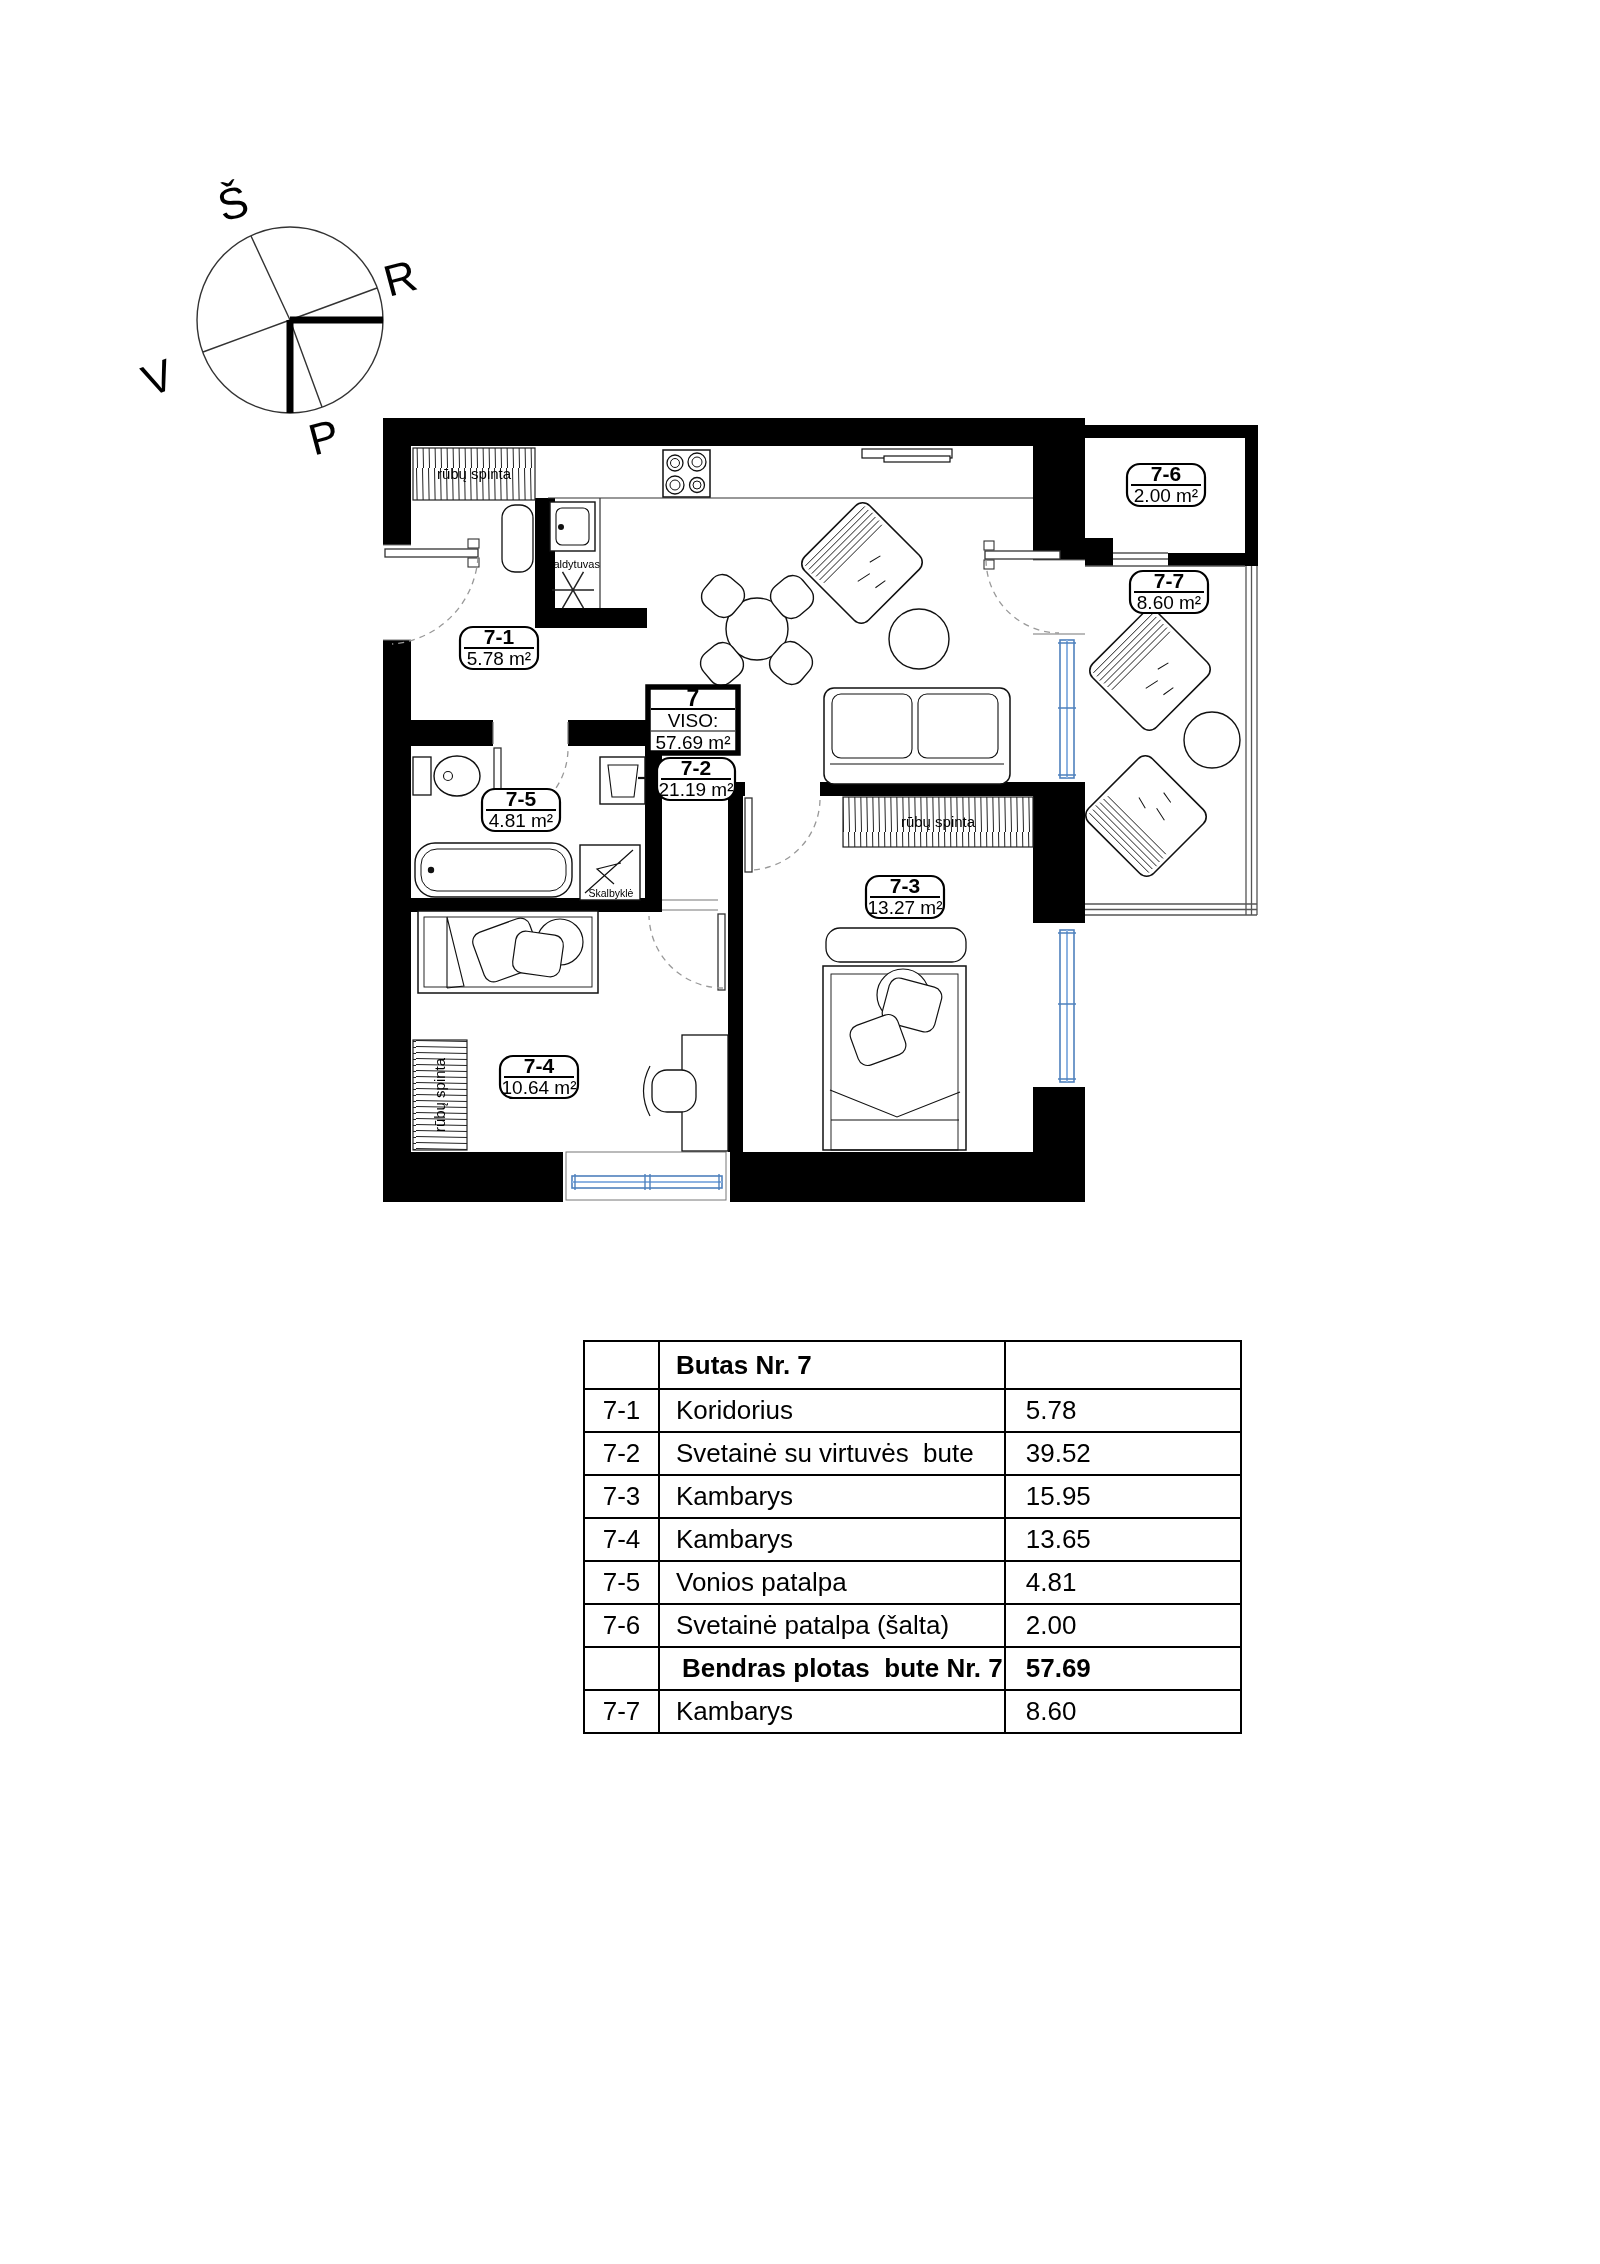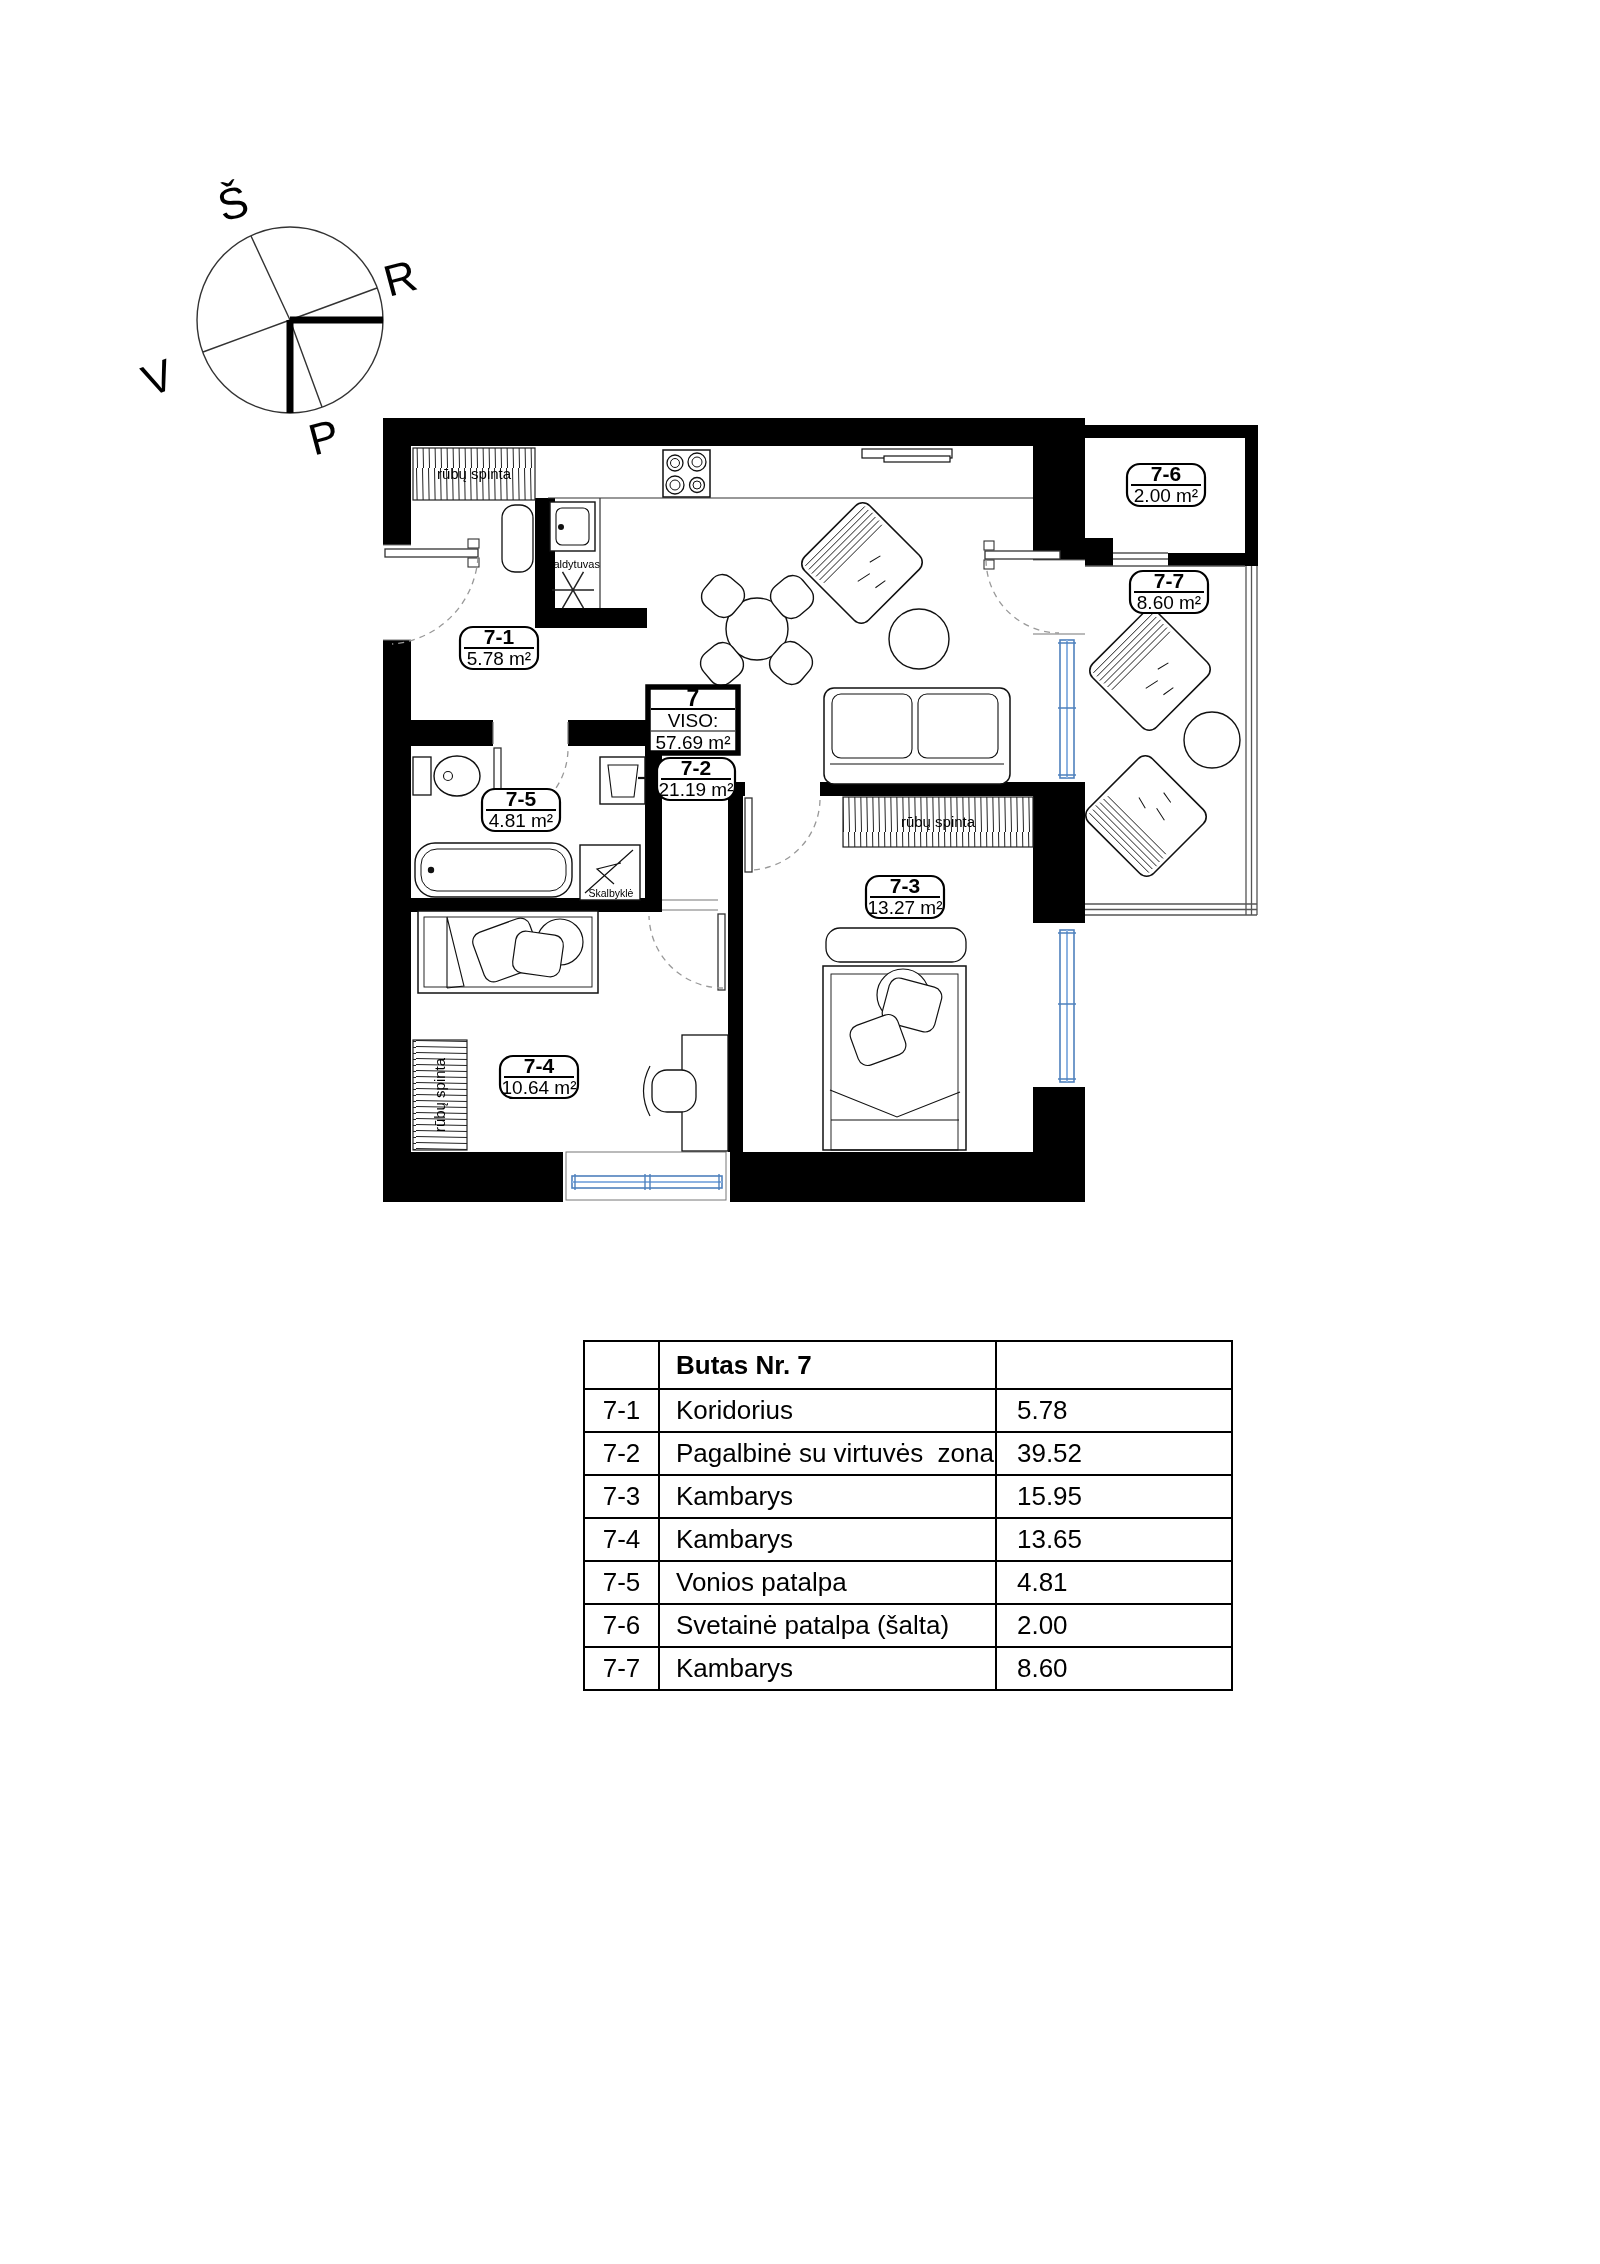--- a/index.html
+++ b/index.html
@@ -324,21 +324,21 @@
       <td class="c2 bold">Butas Nr. 7</td>
       <td class="c3"></td>
     </tr>
     <tr>
       <td class="c1">7-1</td>
       <td class="c2">Koridorius</td>
       <td class="c3">5.78</td>
     </tr>
     <tr>
       <td class="c1">7-2</td>
-      <td class="c2">Pagalbinė su virtuvės  zona</td>
+      <td class="c2">Svetainė su virtuvės  bute</td>
       <td class="c3">39.52</td>
     </tr>
     <tr>
       <td class="c1">7-3</td>
       <td class="c2">Kambarys</td>
       <td class="c3">15.95</td>
     </tr>
     <tr>
       <td class="c1">7-4</td>
       <td class="c2">Kambarys</td>
@@ -348,20 +348,25 @@
       <td class="c1">7-5</td>
       <td class="c2">Vonios patalpa</td>
       <td class="c3">4.81</td>
     </tr>
     <tr>
       <td class="c1">7-6</td>
       <td class="c2">Svetainė patalpa (šalta)</td>
       <td class="c3">2.00</td>
     </tr>
     <tr>
+      <td class="c1"></td>
+      <td class="c2 bold total-name">Bendras plotas  bute Nr. 7</td>
+      <td class="c3 bold">57.69</td>
+    </tr>
+    <tr>
       <td class="c1">7-7</td>
       <td class="c2">Kambarys</td>
       <td class="c3">8.60</td>
     </tr>
   </tbody>
       </table>
 </div>
 
 </div>
 

